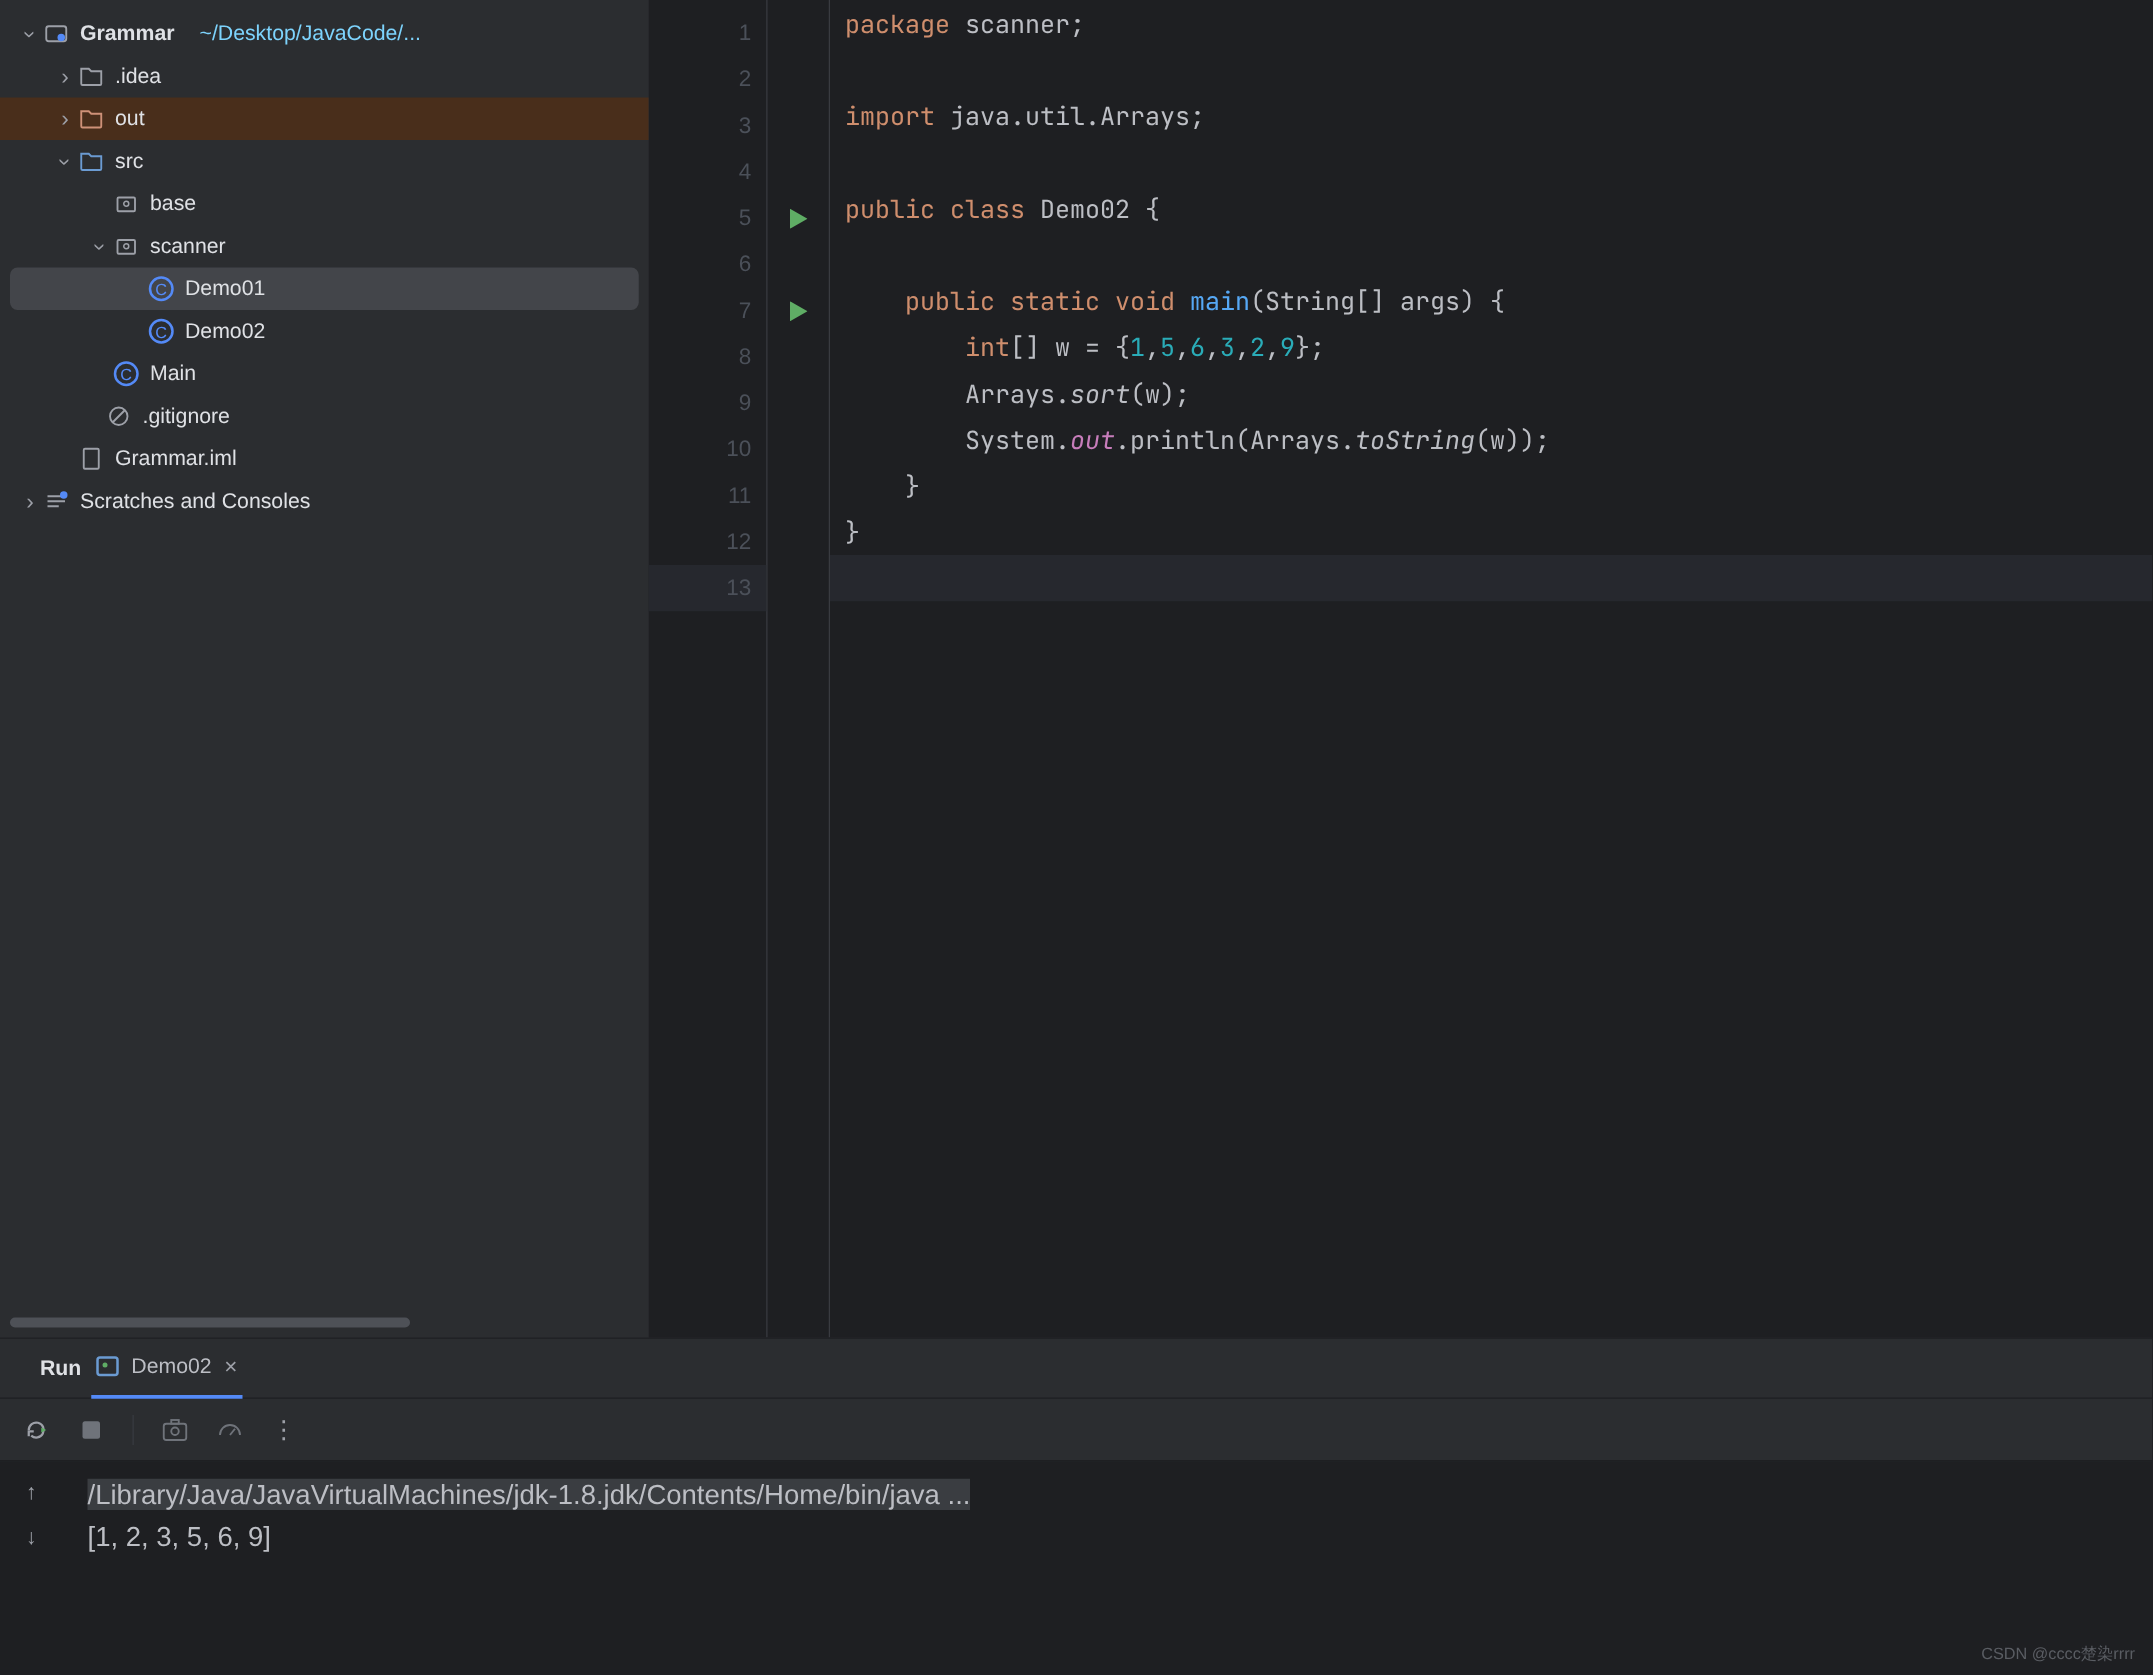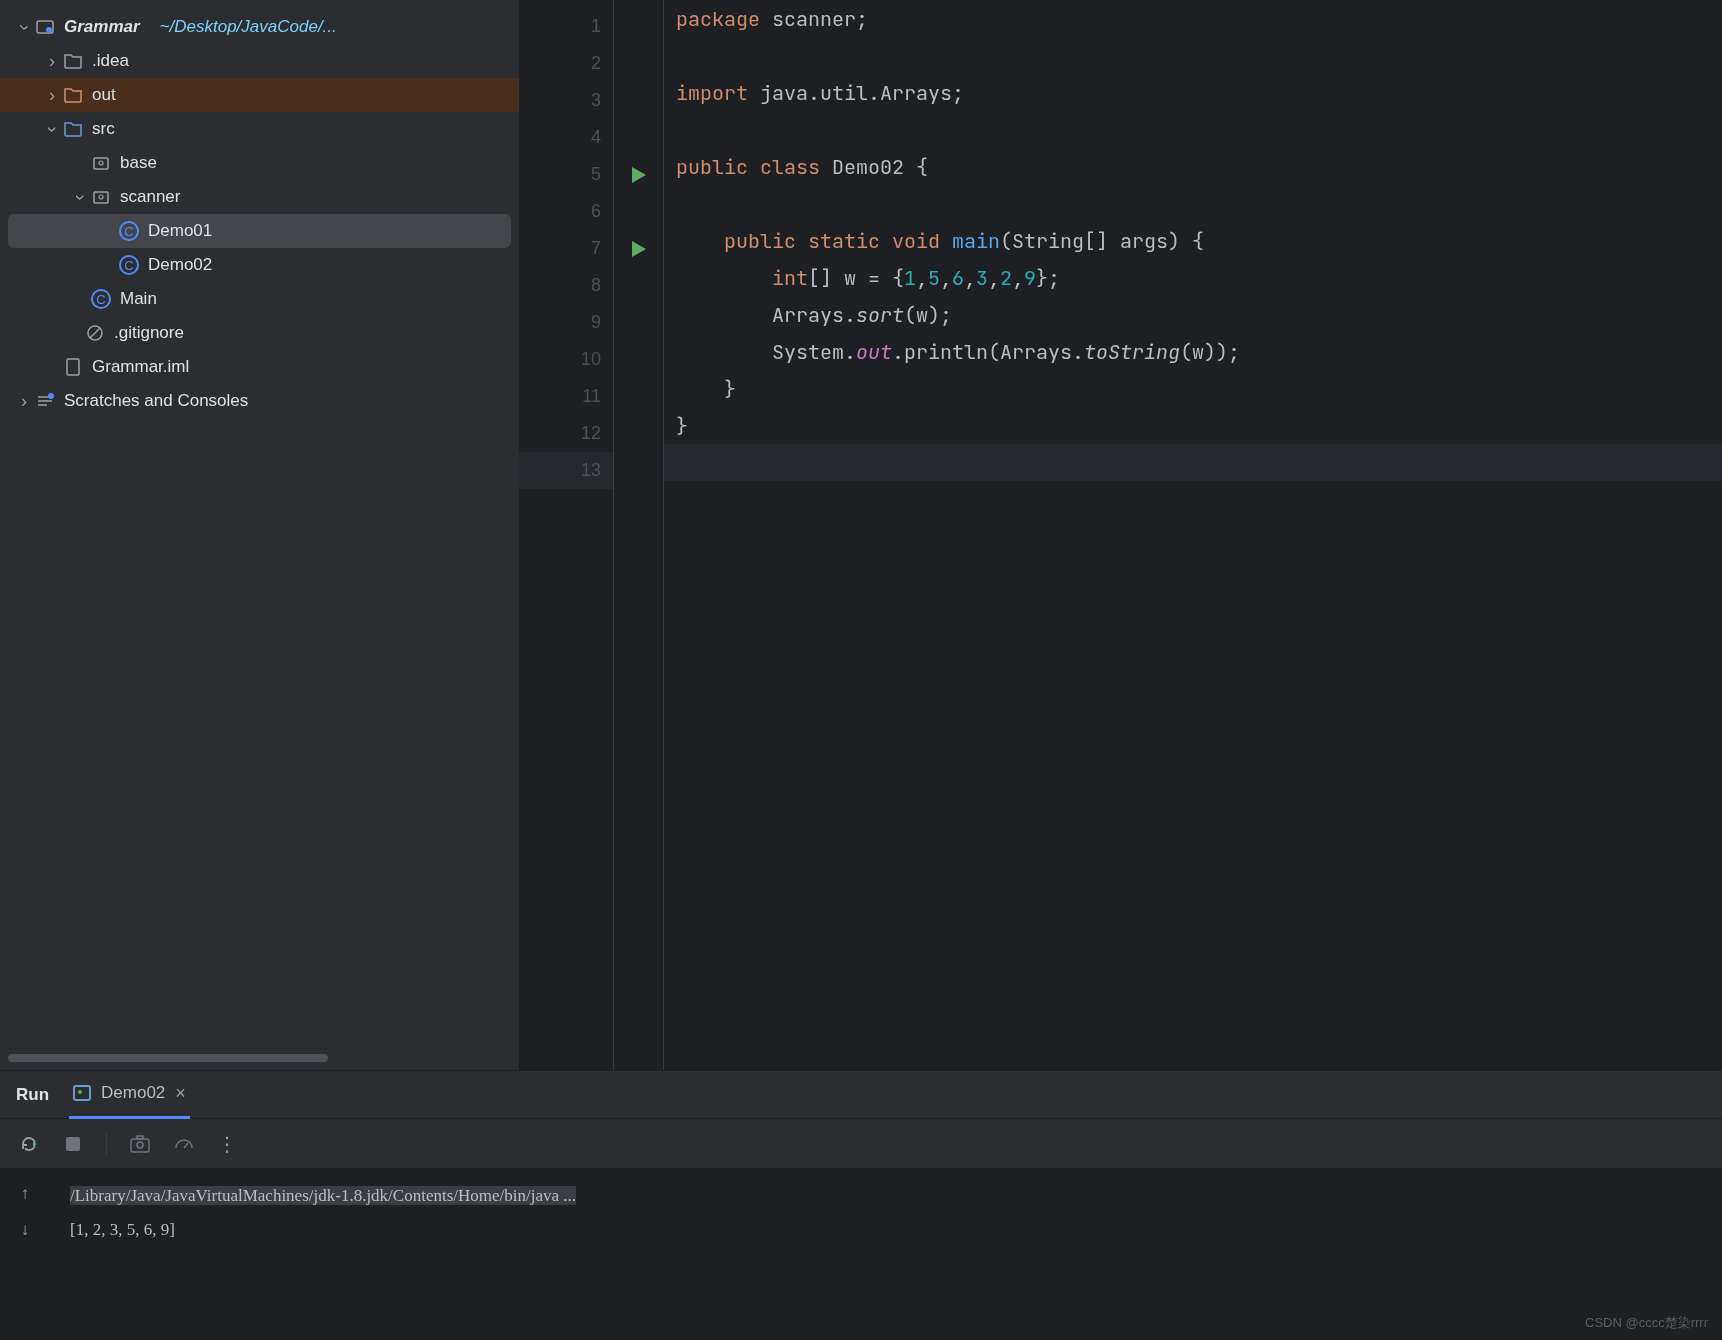--- a/index.html
+++ b/index.html
@@ -31,46 +31,46 @@
 .cline { height:37px; display:flex; align-items:center; padding-left:12px; white-space:pre; }
 .cline.current { background:#26282e; }
 .kw { color:#cf8e6d; }
 .str { color:#bcbec4; }
 .fn { color:#56a8f5; }
 .num { color:#2aacb8; }
 .field { color:#c77dbb; font-style:italic; }
 .method-it { color:#bcbec4; font-style:italic; }
 
 .bottom { flex:1; background:#2b2d30; border-top:1px solid #1e1f22; display:flex; flex-direction:column; }
-.run-header { height:48px; display:flex; align-items:center; padding-left:16px; gap:20px; border-bottom:1px solid #1e1f22; }
+.run-header { height:48px; display:flex; align-items:center; padding-left:32px; gap:8px; border-bottom:1px solid #1e1f22; }
 .run-title { font-weight:600; color:#dfe1e5; }
 .run-tab { display:flex; align-items:center; gap:10px; border-bottom:3px solid #548af7; height:48px; padding:0 4px; }
 .run-tab-icon { width:18px; height:16px; border:2px solid #6b9bd2; border-radius:3px; position:relative; }
 .run-tab-icon::after { content:""; position:absolute; top:3px; left:3px; width:4px; height:4px; background:#5fad65; border-radius:50%; }
 .close-x { color:#9da0a8; font-size:18px; cursor:pointer; }
 .toolbar { height:50px; display:flex; align-items:center; padding-left:18px; gap:22px; border-bottom:1px solid #1e1f22; }
 .tb-icon { width:22px; height:22px; display:flex; align-items:center; justify-content:center; color:#9da0a8; cursor:pointer; }
 .rerun { position:relative; }
 .rerun svg { width:20px; height:20px; }
 .stop-sq { width:14px; height:14px; background:#6f737a; border-radius:2px; }
 .divider { width:1px; height:24px; background:#393b40; }
 .dots { font-size:20px; letter-spacing:2px; }
 .console { flex:1; display:flex; background:#1e1f22; }
 .console-nav { width:50px; display:flex; flex-direction:column; align-items:center; padding-top:14px; gap:14px; }
-.console-out { flex:1; padding:10px 20px; font-family:Liberation Serif, serif; font-size:17px; line-height:34px; }
+.console-out { flex:1; padding:10px 20px; font-family:Liberation Sans, sans-serif; font-size:22px; line-height:34px; }
 .cmd-line { background:#3a3d41; color:#bcbec4; display:inline; }
 .watermark { position:absolute; bottom:8px; right:14px; font-size:13px; color:#5a5d63; }
 </style>
 </head>
 <body>
 
 <div class="top-area">
   <div class="sidebar">
     <div class="tree">
-      <div class="tree-row" style="padding-left:14px;font-style:italic;">
+      <div class="tree-row" style="padding-left:14px;">
         <span class="arrow expanded"></span>
         <span class="ticon">
             <svg width="20" height="20" viewBox="0 0 20 20">
               <rect x="2" y="4" width="16" height="12" rx="2" fill="none" stroke="#9da0a8" stroke-width="1.5"></rect>
               <circle cx="14" cy="13" r="3" fill="#548af7"></circle>
             </svg>
           </span>
         <span class="tree-label bold">Grammar</span>
         <span class="tree-path">~/Desktop/JavaCode/...</span>
       </div>

